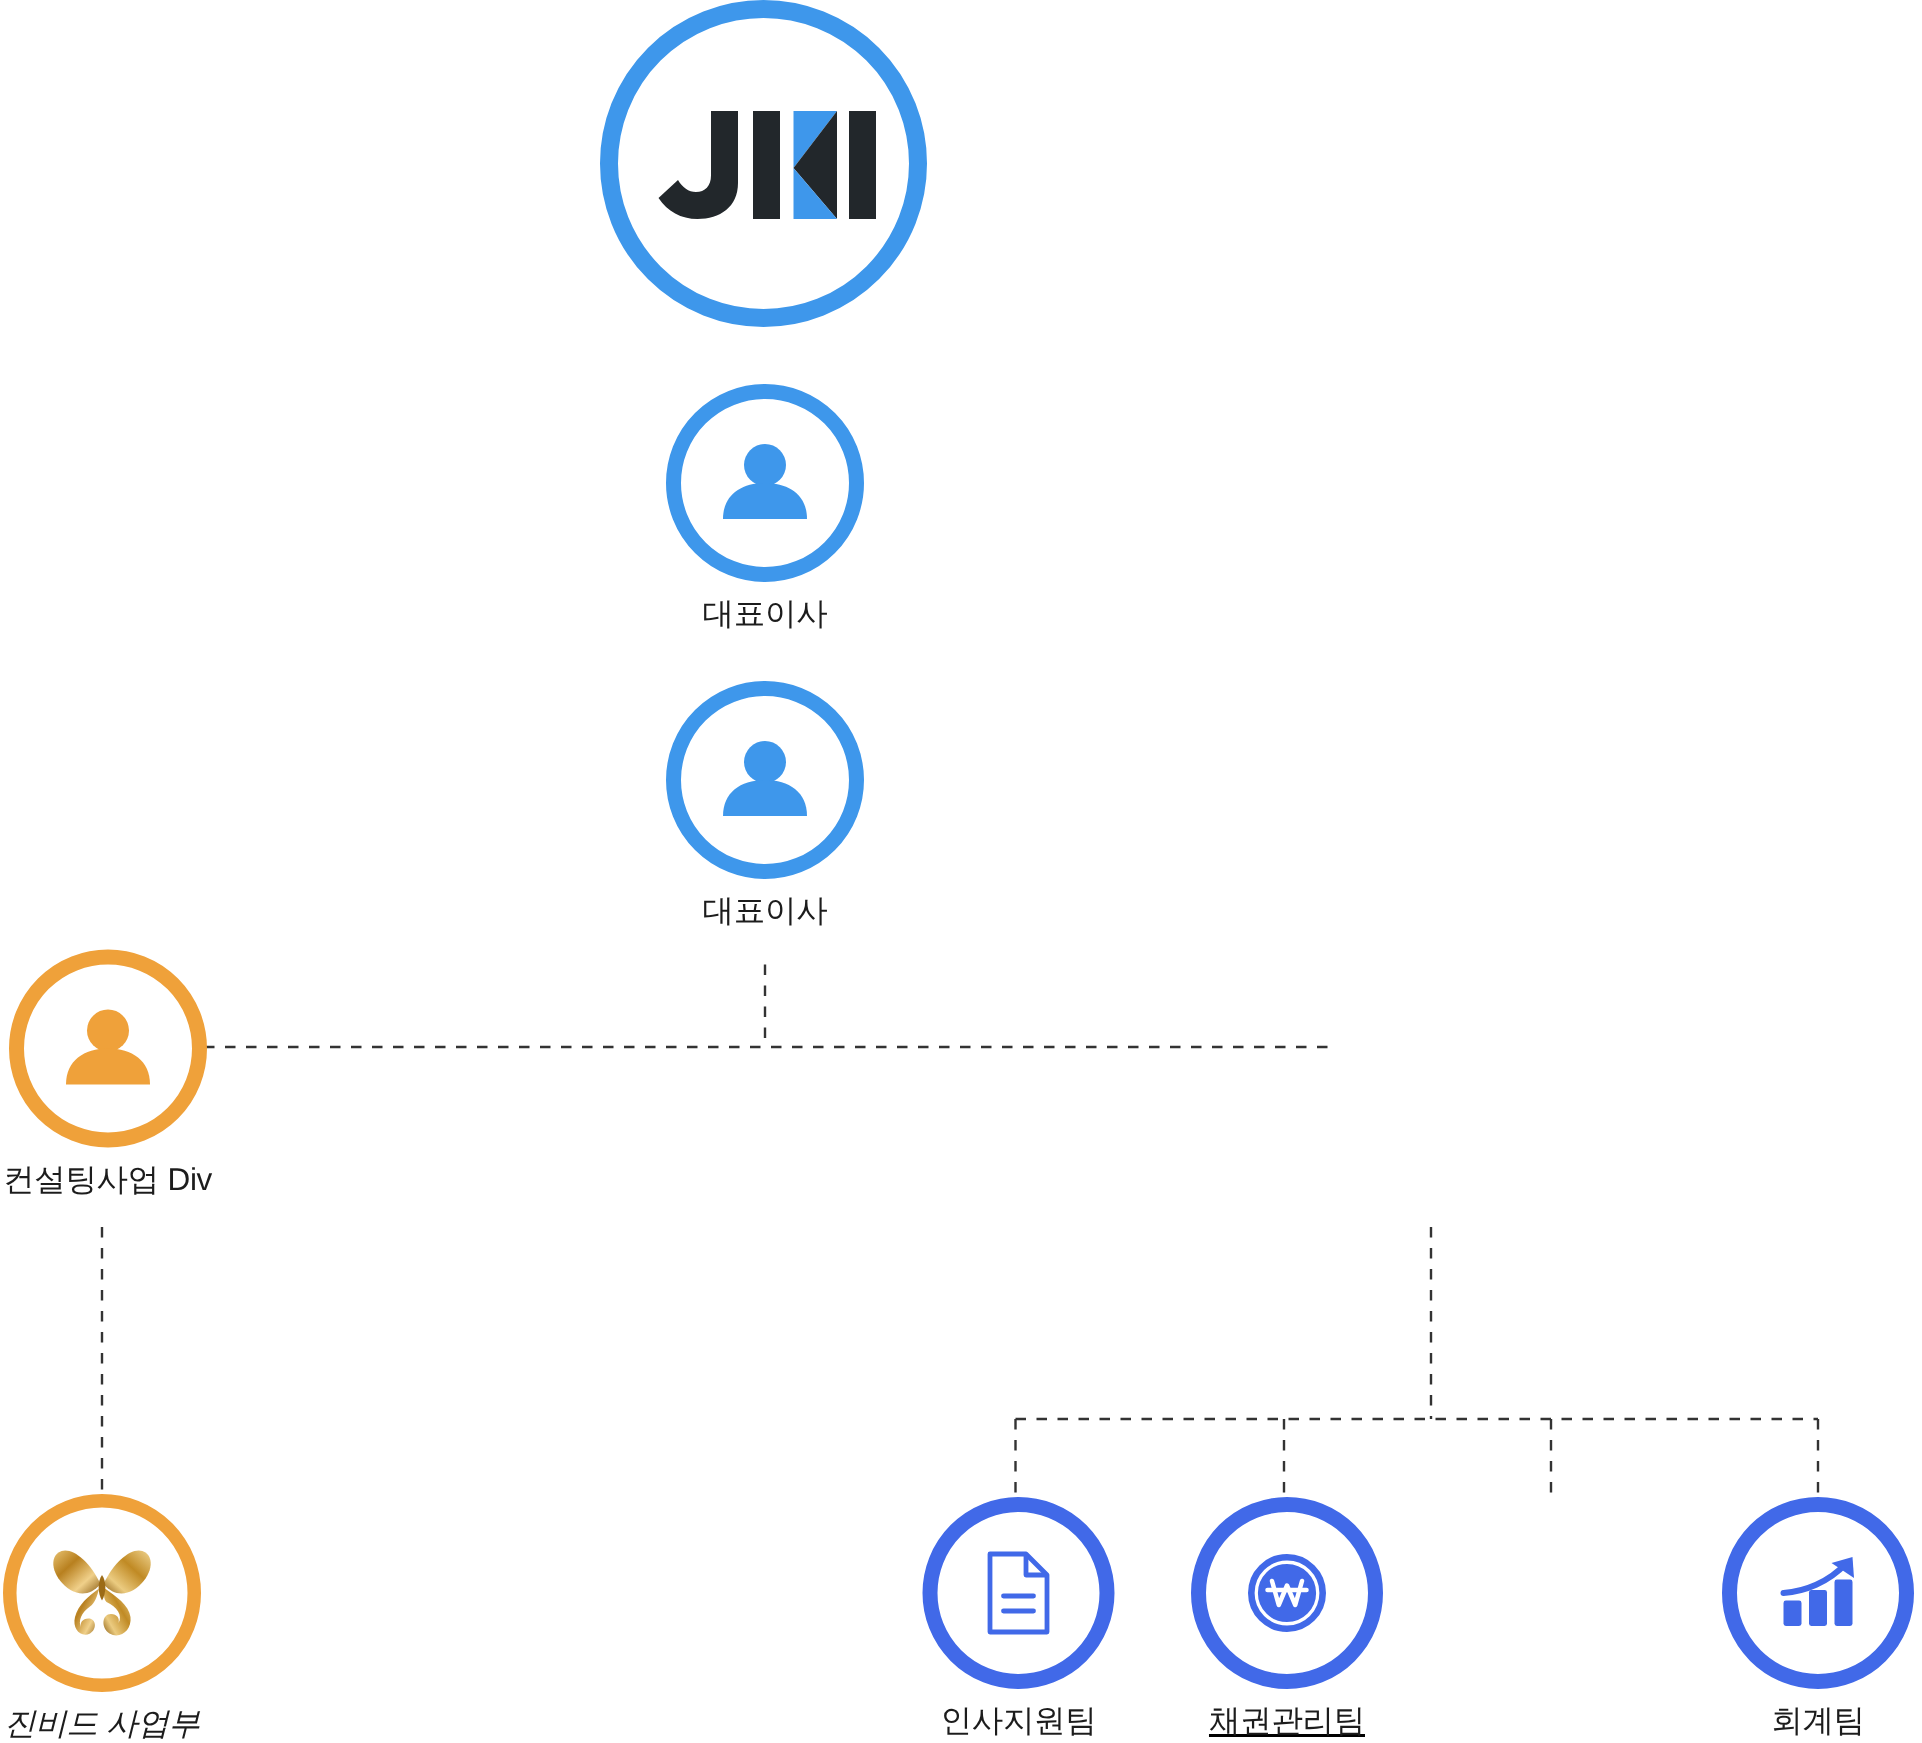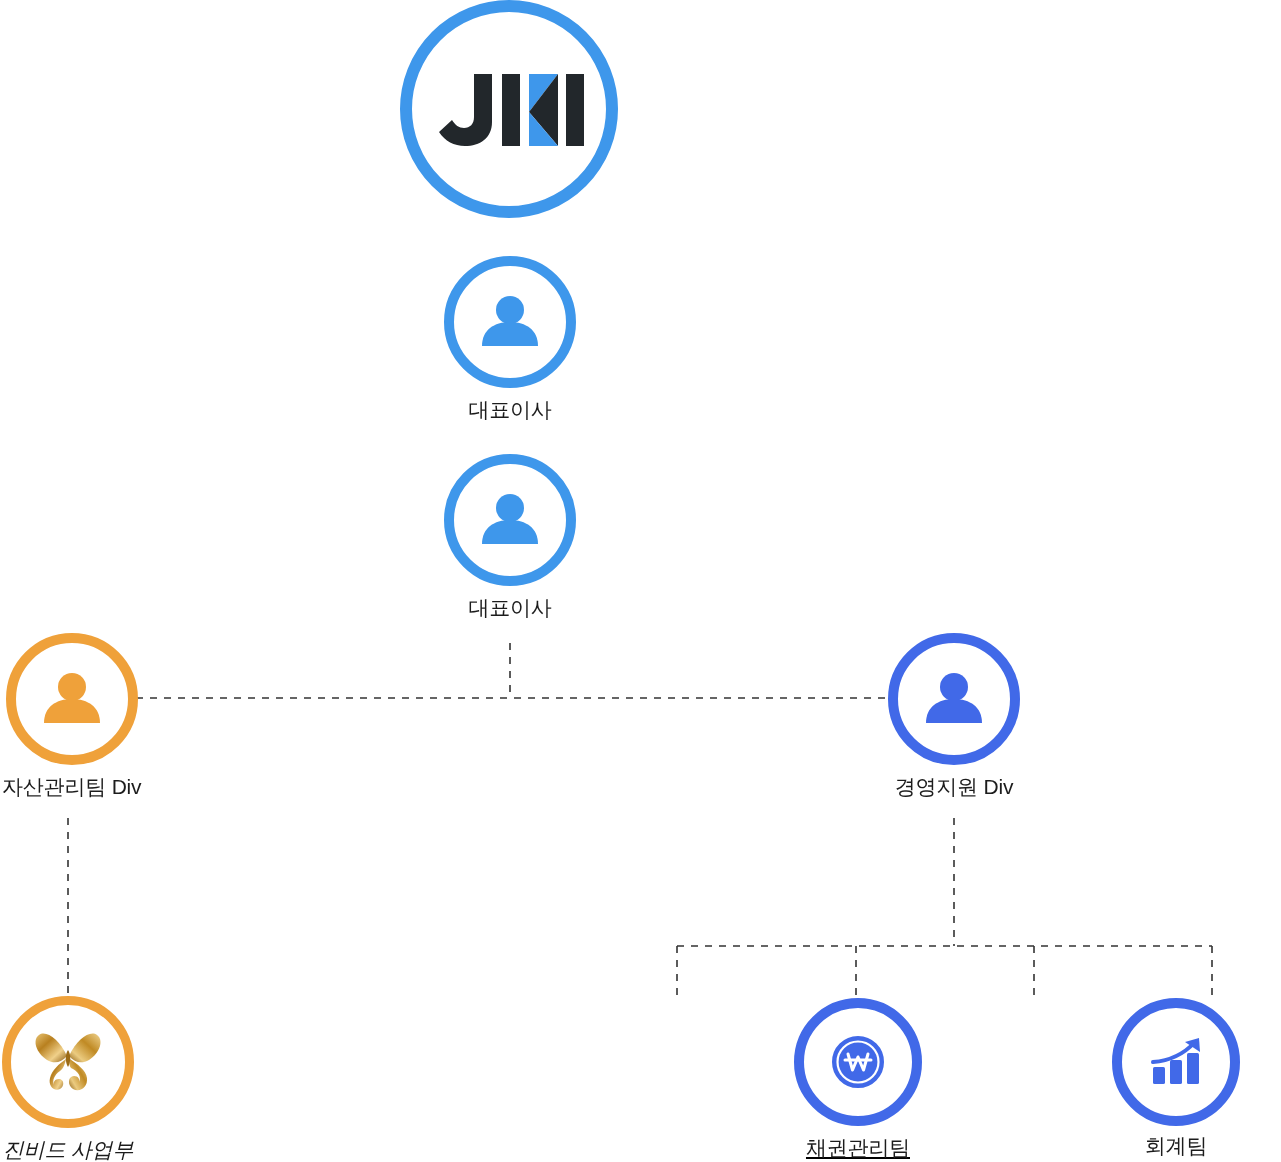--- a/index.html
+++ b/index.html
@@ -89,21 +89,21 @@
   }
   
   .team-node .ring {
     width: 128px;
     height: 128px;
     border: 10px solid #4169e8;
   }
   .team-hr   { left: 615px; top: 998px; }
   .team-bond { left: 794px; top: 998px; text-decoration: underline; }
   .team-asset{ left: 971px; top: 998px; }
-  .team-acct { left: 1112px; top: 998px; font-family: Liberation Mono, monospace; }
+  .team-acct { left: 1148px; top: 998px; }
 
   .icon-svg { display: block; }
 </style>
 </head>
 <body>
 
 <div id="org-chart">
 
   <svg class="connectors" viewBox="0 0 1281 1162" width="1281" height="1162">
     <g stroke="#333333" stroke-width="1.6" fill="none" stroke-dasharray="7 7">
@@ -162,32 +162,23 @@
     <div class="node-label">대표이사</div>
   </div>
 
   <div class="node div-node consulting-node">
     <div class="ring">
       <svg class="icon-svg" width="72" height="72" viewBox="0 0 72 72">
         <circle cx="36" cy="24" r="14" fill="#EFA13A"></circle>
         <path d="M8 60 C8 44 20 36 36 36 C52 36 64 44 64 60 Z" fill="#EFA13A"></path>
       </svg>
     </div>
-    <div class="node-label">자산관리팀 Div</div>
-  </div>
-
-  <div class="node div-node mgmt-node">
-    <div class="ring">
-      <svg class="icon-svg" width="72" height="72" viewBox="0 0 72 72">
-        <circle cx="36" cy="24" r="14" fill="#4169E8"></circle>
-        <path d="M8 60 C8 44 20 36 36 36 C52 36 64 44 64 60 Z" fill="#4169E8"></path>
-      </svg>
-    </div>
-    <div class="node-label">경영지원 Div</div>
-  </div>
+    <div class="node-label">컨설팅사업 Div</div>
+  </div>
+
 
   <div class="node bee-node">
     <div class="ring">
       <svg class="icon-svg" width="76" height="72" viewBox="0 0 76 72">
         <defs>
           <linearGradient id="goldL" x1="0" y1="0" x2="1" y2="1">
             <stop offset="0%" stop-color="#E8C271"></stop>
             <stop offset="35%" stop-color="#B8801F"></stop>
             <stop offset="70%" stop-color="#F0D08A"></stop>
             <stop offset="100%" stop-color="#8C5E14"></stop>
@@ -209,20 +200,31 @@
 
         <path d="M40 33 C47 38 56 44 57 52 C58 61 50 67 43 63 C37 59 38 50 44 50 C48 50 50 53 49 56
                  C52 51 48 45 41 42 C39 40 39 36 40 33 Z" fill="url(#goldR)"></path>
 
         <path d="M38 24 C41 28 41 36 38 41 C35 36 35 28 38 24 Z" fill="#9C6B16"></path>
       </svg>
     </div>
     <div class="node-label">진비드 사업부</div>
   </div>
 
+  <div class="node team-node team-hr">
+    <div class="ring">
+      <svg class="icon-svg" width="56" height="60" viewBox="0 0 56 60">
+        <path d="M9 4 H33 L47 18 V56 H9 Z" fill="none" stroke="#4169E8" stroke-width="3.2" stroke-linejoin="round"></path>
+        <path d="M33 4 V18 H47" fill="none" stroke="#4169E8" stroke-width="3.2" stroke-linejoin="round"></path>
+        <line x1="18" y1="32" x2="38" y2="32" stroke="#4169E8" stroke-width="3.2" stroke-linecap="round"></line>
+        <line x1="18" y1="42" x2="38" y2="42" stroke="#4169E8" stroke-width="3.2" stroke-linecap="round"></line>
+      </svg>
+    </div>
+    <div class="node-label">인사지원팀</div>
+  </div>
 
   <div class="node team-node team-bond">
     <div class="ring">
       <svg class="icon-svg" width="60" height="60" viewBox="0 0 60 60">
         <circle cx="30" cy="30" r="25" fill="#4169E8"></circle>
         <circle cx="30" cy="30" r="25" fill="none" stroke="#4169E8" stroke-width="2"></circle>
         <circle cx="30" cy="30" r="20.5" fill="none" stroke="#ffffff" stroke-width="2.2"></circle>
         <g fill="none" stroke="#ffffff" stroke-width="3" stroke-linecap="round" stroke-linejoin="round">
           <path d="M20 22 L24.5 38 L30 25 L35.5 38 L40 22"></path>
           <line x1="17" y1="28" x2="43" y2="28"></line>

